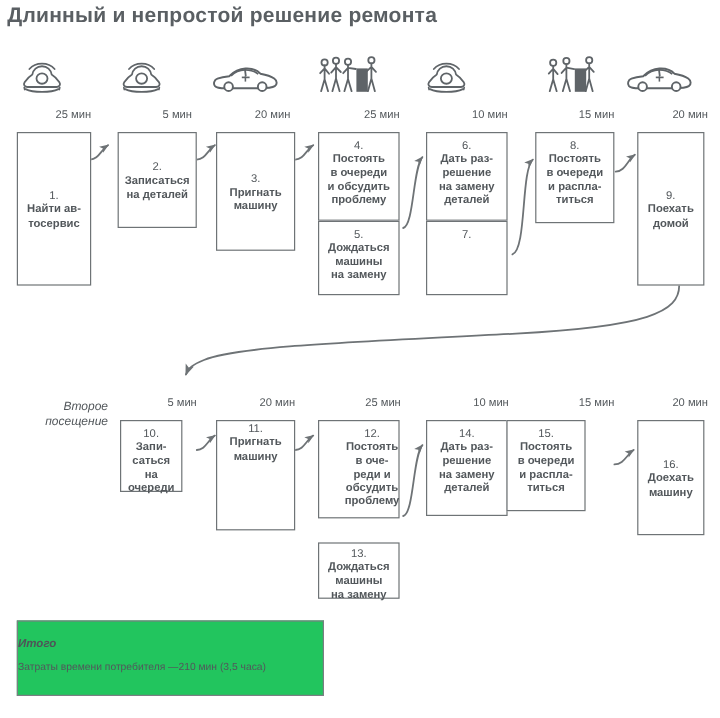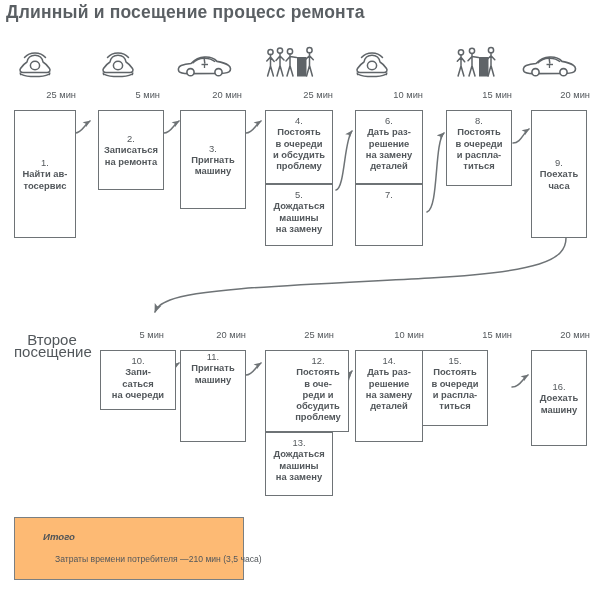--- a/index.html
+++ b/index.html
@@ -76,60 +76,61 @@
     position: absolute;
     font-size: 9.3px;
     color: #54595d;
     white-space: nowrap;
     text-align: right;
   }
 
   
   .row-label {
     position: absolute;
-    font-size: 15px;
+    font-size: 10px;
     line-height: 11.5px;
     color: #52575b;
-    text-align: center;
+    text-align: right;
     white-space: pre-line;
     font-weight: normal;
+    font-style: italic;
   }
 
   
   #summary-box {
     position: absolute;
     box-sizing: border-box;
     border: 1.6px solid #7a7f82;
-    background: #fdba74;
+    background: #22c55e;
     left: 14px;
     top: 517px;
-    width: 230px;
+    width: 256px;
     height: 63px;
-    padding: 13px 10px 0 28px;
+    padding: 13px 10px 0 0;
   }
   #summary-title {
     font-size: 9.6px;
     font-weight: bold;
     font-style: italic;
     color: #4f5458;
     margin: 0 0 8px 0;
   }
   #summary-text {
     font-size: 8.6px;
     color: #52575b;
-    margin: 12px;
+    margin: 0;
     white-space: nowrap;
   }
 </style>
 </head>
 <body>
 
 <div id="diagram-root">
 
-  <div class="page-title">Длинный и посещение процесс ремонта</div>
+  <div class="page-title">Длинный и непростой решение ремонта</div>
 
   <svg id="vector-layer" viewBox="0 0 600 598">
     <defs>
       <marker id="ah" markerWidth="9" markerHeight="9" refX="7.2" refY="3.4" orient="auto" markerUnits="userSpaceOnUse">
         <path d="M0.3,0.4 L8.2,3.4 L0.3,6.4 L2.1,3.4 Z" fill="#6e7376"></path>
       </marker>
       <marker id="ah2" markerWidth="11" markerHeight="11" refX="8.6" refY="4.1" orient="auto" markerUnits="userSpaceOnUse">
         <path d="M0.3,0.5 L9.8,4.1 L0.3,7.7 L2.5,4.1 Z" fill="#6e7376"></path>
       </marker>
 
@@ -241,21 +242,21 @@
 
   <div class="pbox" style="left:14px; top:110px; width:62px; height:128px; justify-content:center; padding-top:0;">
     <span class="bnum">1.</span>
     <span class="btext">Найти ав-
 тосервис</span>
   </div>
 
   <div class="pbox" style="left:98px; top:110px; width:66px; height:80px; justify-content:center; padding-top:0;">
     <span class="bnum">2.</span>
     <span class="btext">Записаться
-на ремонта</span>
+на деталей</span>
   </div>
 
   <div class="pbox" style="left:180px;top:110px; width:66px; height:99px; justify-content:center; padding-top:0;">
     <span class="bnum">3.</span>
     <span class="btext">Пригнать
 машину</span>
   </div>
 
   <div class="pbox" style="left:265px;top:110px; width:68px; height:74px;">
     <span class="bnum">4.</span>
@@ -288,63 +289,63 @@
     <span class="bnum">8.</span>
     <span class="btext">Постоять
 в очереди
 и распла-
 титься</span>
   </div>
 
   <div class="pbox" style="left:531px;top:110px; width:56px; height:128px; justify-content:center; padding-top:0;">
     <span class="bnum">9.</span>
     <span class="btext">Поехать
-часа</span>
+домой</span>
   </div>
 
   <div class="row-label" style="left:14px; top:334px; width:76px;">Второе
 посещение</div>
 
   <div class="dur" style="left:98px; top:330px; width:66px;">5  мин</div>
   <div class="dur" style="left:180px;top:330px; width:66px;">20 мин</div>
   <div class="dur" style="left:264px;top:330px; width:70px;">25 мин</div>
   <div class="dur" style="left:354px;top:330px; width:70px;">10 мин</div>
   <div class="dur" style="left:444px;top:330px; width:68px;">15 мин</div>
   <div class="dur" style="left:528px;top:330px; width:62px;">20 мин</div>
 
-  <div class="pbox" style="left:100px;top:350px; width:76px; height:60px;">
+  <div class="pbox" style="left:100px;top:350px; width:52px; height:60px;">
     <span class="bnum">10.</span>
     <span class="btext">Запи-
 саться
 на очереди</span>
   </div>
 
   <div class="pbox" style="left:180px;top:350px; width:66px; height:92px; justify-content:flex-start; padding-top:0;">
     <span class="bnum">11.</span>
     <span class="btext">Пригнать
 машину</span>
   </div>
 
-  <div class="pbox" style="left:265px;top:350px; width:84px; height:82px;padding-left:22px;">
+  <div class="pbox" style="left:265px;top:350px; width:68px; height:82px;padding-left:22px;">
     <span class="bnum">12.</span>
     <span class="btext">Постоять
 в оче-
 реди и
 обсудить
 проблему</span>
   </div>
 
-  <div class="pbox" style="left:265px;top:432px; width:68px; height:64px;">
+  <div class="pbox" style="left:265px;top:452px; width:68px; height:47px;justify-content:center;">
     <span class="bnum">13.</span>
     <span class="btext">Дождаться
 машины
 на замену</span>
   </div>
 
-  <div class="pbox" style="left:355px;top:350px; width:68px; height:92px;">
+  <div class="pbox" style="left:355px;top:350px; width:68px; height:80px;">
     <span class="bnum">14.</span>
     <span class="btext">Дать раз-
 решение
 на замену
 деталей</span>
   </div>
 
   <div class="pbox" style="left:422px;top:350px; width:66px; height:76px;">
     <span class="bnum">15.</span>
     <span class="btext">Постоять

